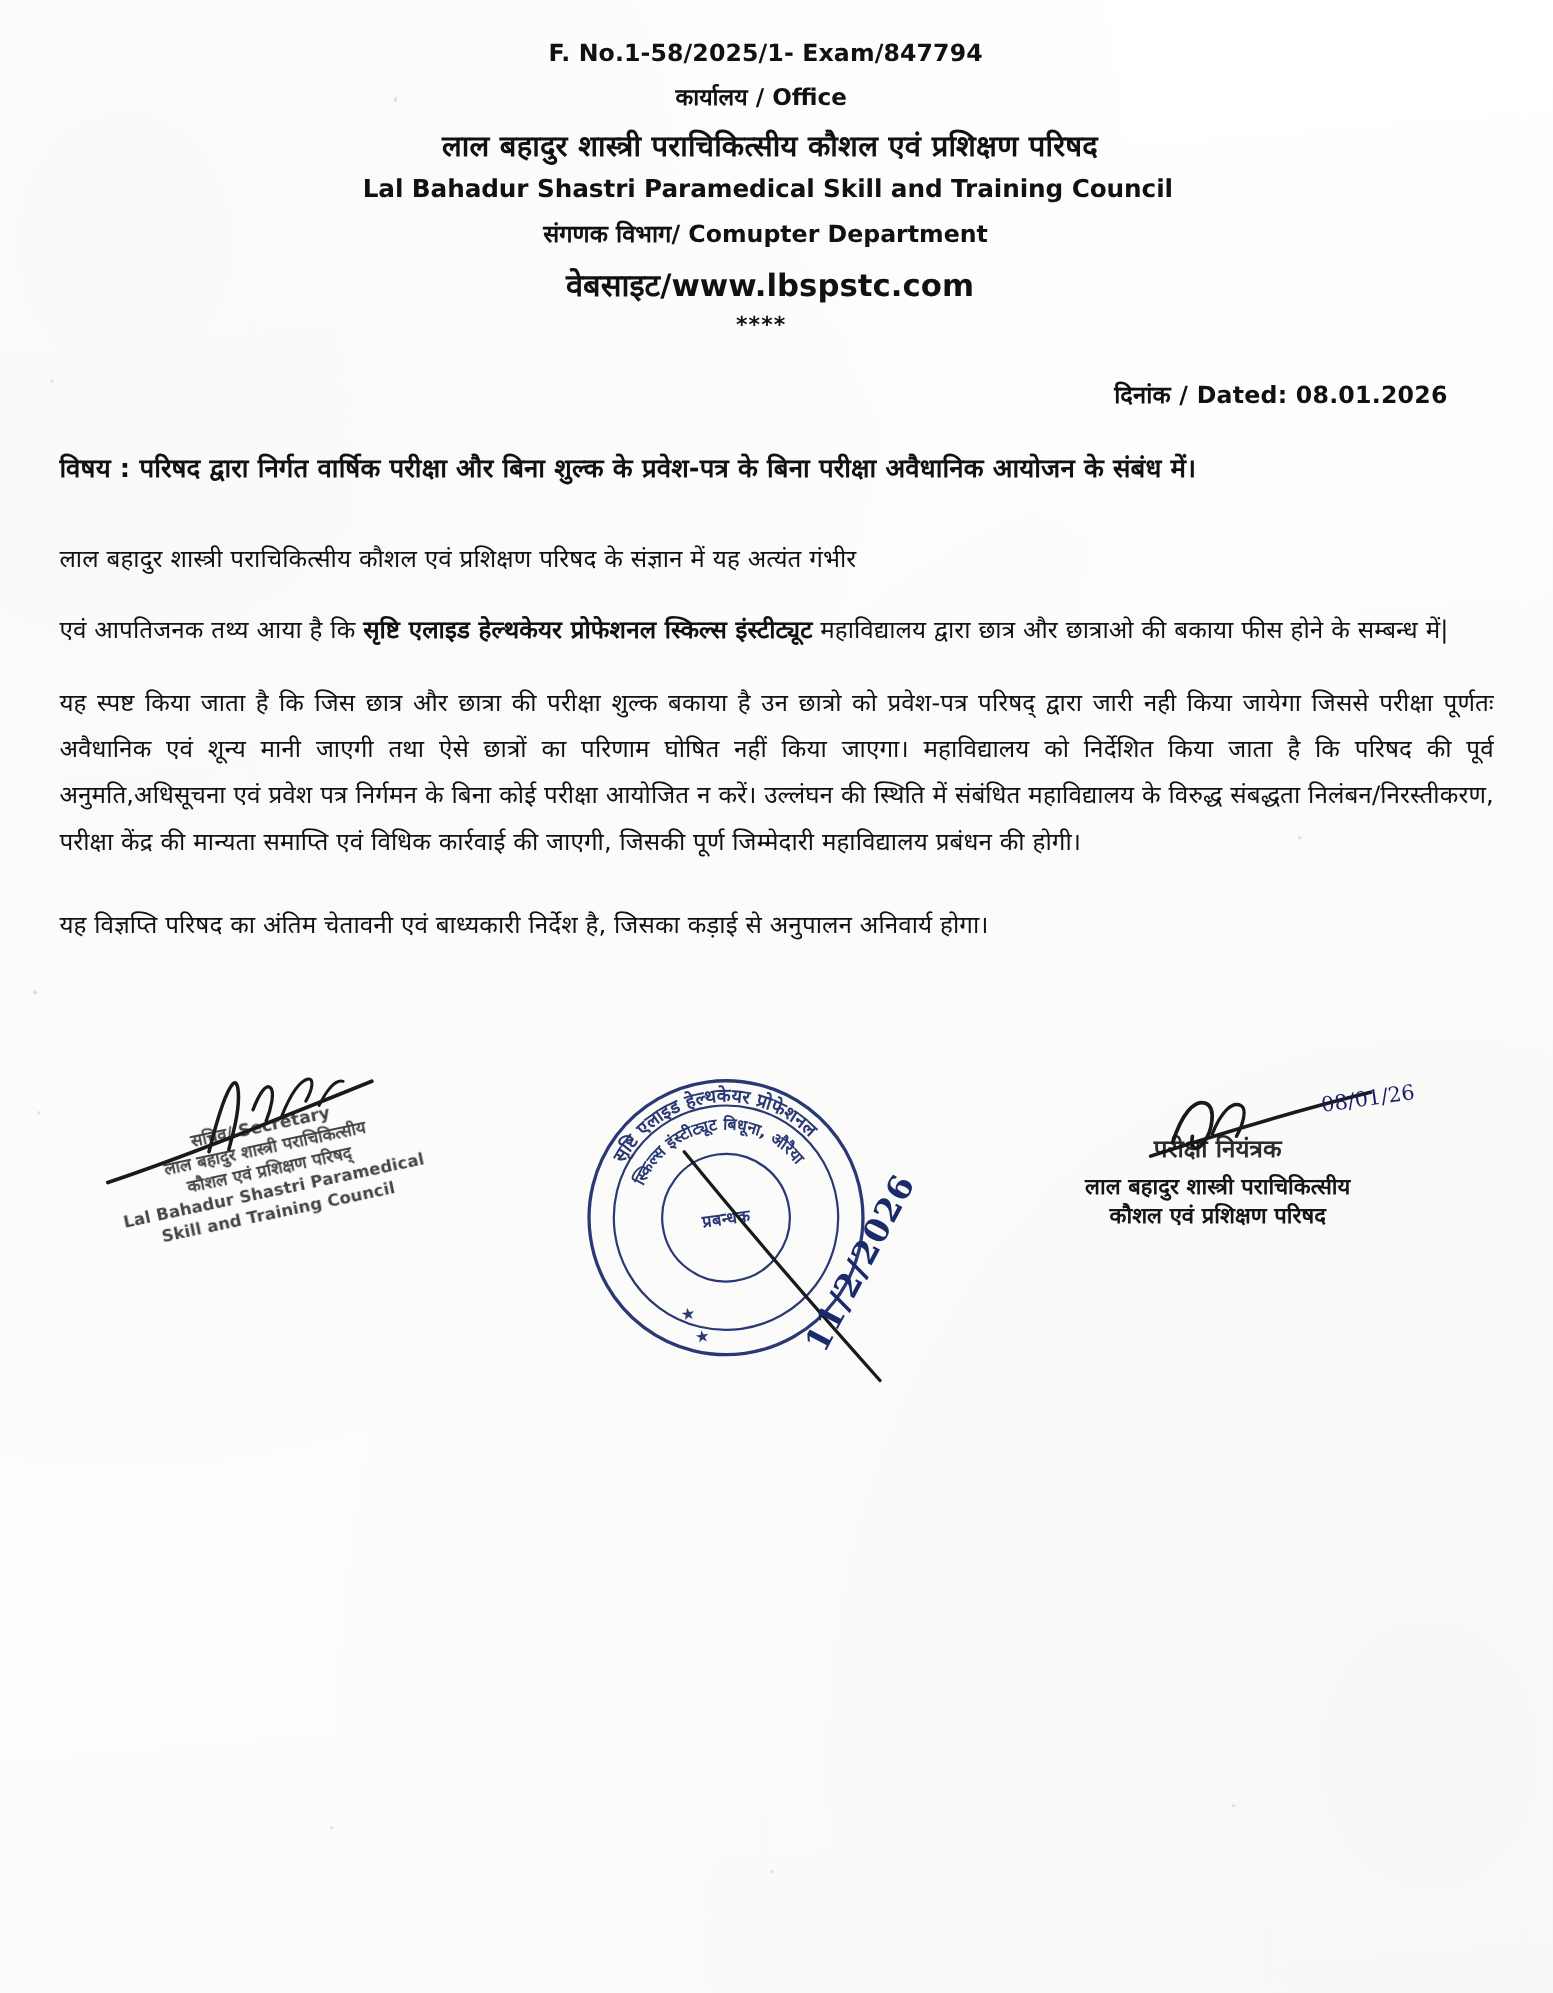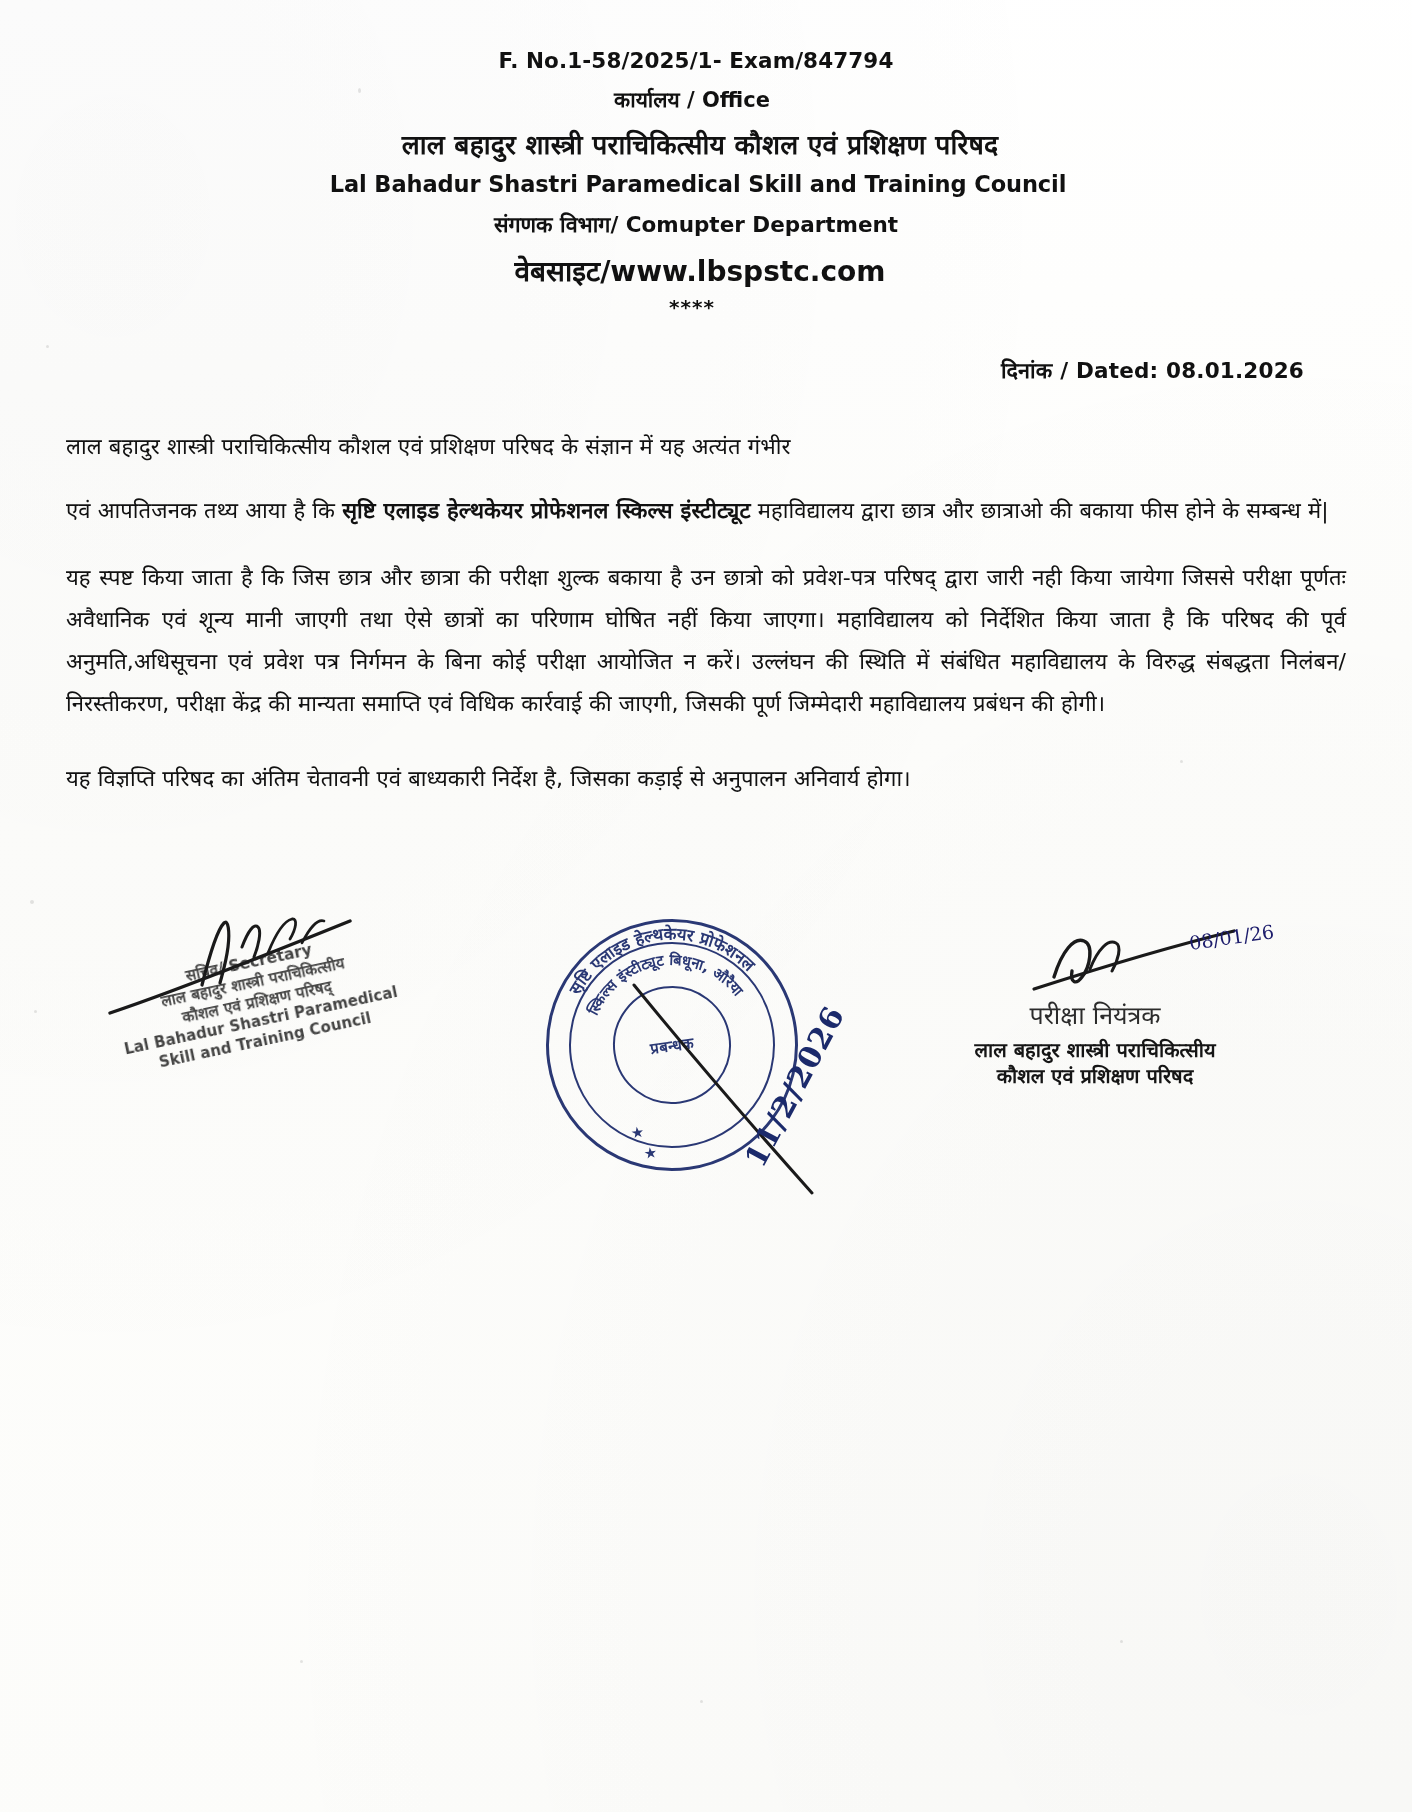--- a/index.html
+++ b/index.html
@@ -11,21 +11,21 @@
     font-family: "DejaVu Sans", "Liberation Sans", sans-serif;
     color: #111111;
     position: relative;
     overflow: hidden;
   }
 
   .page {
     position: relative;
     width: 1412px;
     height: 1812px;
-    padding: 12px;
+    padding: 0;
     background: #fefefe;
   }
 
   
   .scan-tint {
     position: absolute;
     inset: 0;
     background:
       radial-gradient(ellipse at 8% 12%, rgba(0,0,0,0.018), rgba(0,0,0,0) 55%),
       radial-gradient(ellipse at 92% 88%, rgba(0,0,0,0.02), rgba(0,0,0,0) 60%),
@@ -271,24 +271,23 @@
     color: #151515;
     line-height: 1.34;
   }
   .right-sign .rs-name {
     font-size: 19px;
     font-weight: 700;
     margin-top: 2px;
     opacity: 0.9;
   }
   .right-sign .rs-role {
-    font-size: 25px;
-    font-weight: 400;
+    font-size: 22px;
+    font-weight: 700;
     opacity: 0.9;
-    margin-top: 30px;
   }
   .right-sign .rs-council1 {
     font-size: 20px;
     font-weight: 700;
     margin-top: 4px;
   }
   .right-sign .rs-council2 {
     font-size: 20px;
     font-weight: 700;
   }
@@ -344,20 +343,21 @@
       <div class="stars">****</div>
     </div>
 
     <div class="date-row">
       <span class="date-text">दिनांक /  Dated: 08.01.2026</span>
     </div>
 
 
     <div class="body-area">
 
+      <div class="subject">विषय : परिषद द्वारा निर्गत वार्षिक परीक्षा और बिना शुल्क के प्रवेश-पत्र के बिना परीक्षा अवैधानिक आयोजन के संबंध में।</div>
 
       <div class="para para-gap-lg">लाल बहादुर शास्त्री पराचिकित्सीय कौशल एवं प्रशिक्षण परिषद के संज्ञान में यह अत्यंत गंभीर</div>
 
       <div class="para">
         <span>एवं आपतिजनक तथ्य आया है कि </span><span class="bold-inst">सृष्टि एलाइड हेल्थकेयर प्रोफेशनल स्किल्स इंस्टीट्यूट</span><span> महाविद्यालय द्वारा छात्र और छात्राओ की बकाया फीस होने के सम्बन्ध में|</span>
       </div>
 
       <div class="para block">यह स्पष्ट किया जाता है कि जिस छात्र और छात्रा की परीक्षा शुल्क बकाया है उन छात्रो को प्रवेश-पत्र परिषद् द्वारा जारी नही किया जायेगा जिससे परीक्षा पूर्णतः अवैधानिक एवं शून्य मानी जाएगी तथा ऐसे छात्रों का परिणाम घोषित नहीं किया जाएगा। महाविद्यालय को निर्देशित किया जाता है कि परिषद की पूर्व अनुमति,अधिसूचना एवं प्रवेश पत्र निर्गमन के बिना कोई परीक्षा आयोजित न करें। उल्लंघन की स्थिति में संबंधित महाविद्यालय के विरुद्ध संबद्धता निलंबन/निरस्तीकरण, परीक्षा केंद्र की मान्यता समाप्ति एवं विधिक कार्रवाई की जाएगी, जिसकी पूर्ण जिम्मेदारी महाविद्यालय प्रबंधन की होगी।</div>
 
       <div class="para final">यह विज्ञप्ति परिषद का अंतिम चेतावनी एवं बाध्यकारी निर्देश है, जिसका कड़ाई से अनुपालन अनिवार्य होगा।</div>

